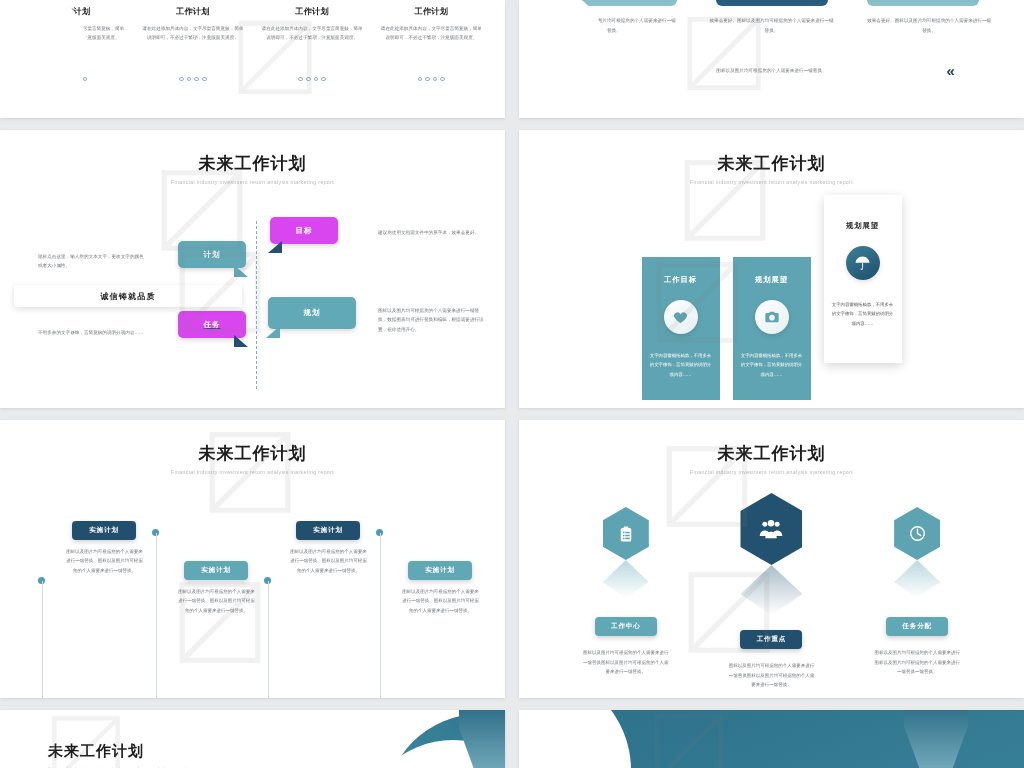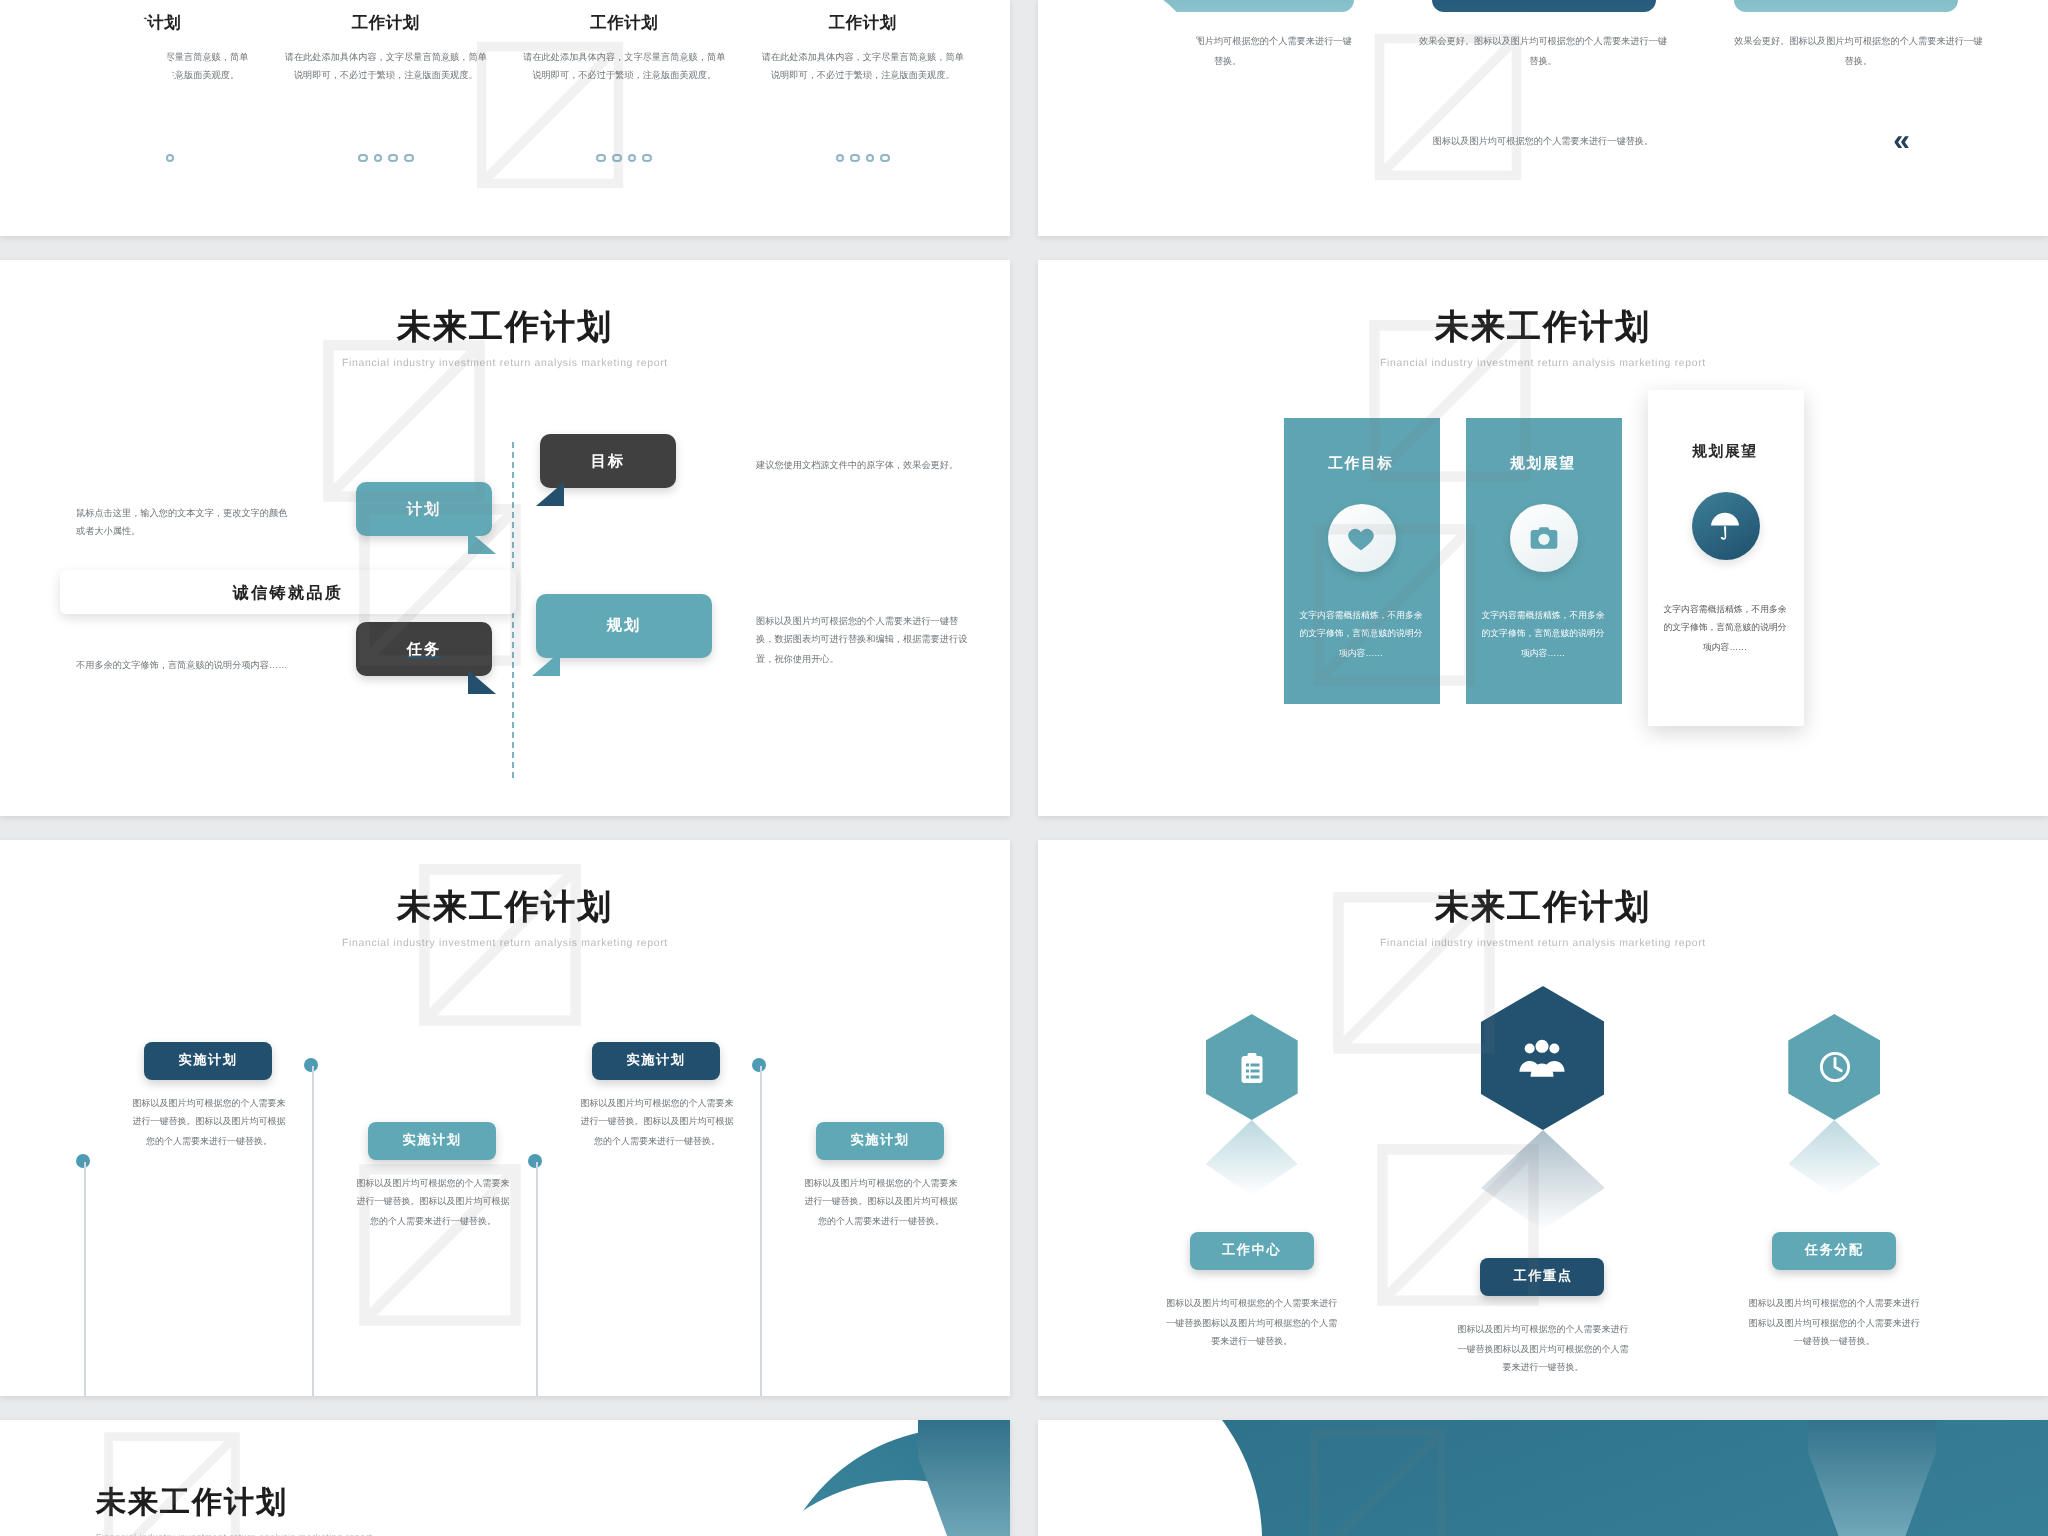--- a/index.html
+++ b/index.html
@@ -81,46 +81,46 @@
 
   
   .bub-wrap{position:relative;margin-top:18px;height:196px;}
   .vline{position:absolute;left:256px;top:18px;bottom:10px;width:0;border-left:1px dashed #7fb3c4;}
   .bubble{
     position:absolute;border-radius:5px;color:#fff;font-weight:bold;font-size:7.6px;
     display:flex;align-items:center;justify-content:center;letter-spacing:1px;
     box-shadow:0 2px 5px rgba(0,0,0,.16);
   }
   .bubble.teal{background:#62a9b7;}
-  .bubble.navy{background:#404040;}
+  .bubble.navy{background:#d946ef;}
   .bubble .tail{position:absolute;width:0;height:0;border-style:solid;}
   .bubble.tail-br .tail{right:-2px;bottom:-9px;border-width:12px 0 0 14px;border-color:transparent transparent transparent currentColor;}
   .bubble.tail-bl .tail{left:-2px;bottom:-9px;border-width:12px 14px 0 0;border-color:transparent currentColor transparent transparent;}
   .b-plan{left:178px;top:38px;width:68px;height:27px;}
   .b-goal{left:270px;top:14px;width:68px;height:27px;}
   .b-blue{left:268px;top:94px;width:88px;height:32px;}
   .b-task{left:178px;top:108px;width:68px;height:27px;}
   .sidetext{position:absolute;font-size:4.6px;line-height:2.15;color:#6d7378;width:110px;}
   .st1{left:38px;top:44px;}
   .st2{left:38px;top:120px;}
   .st3{left:378px;top:20px;width:108px;}
   .st4{left:378px;top:98px;width:108px;}
-  .ribbon-row{position:absolute;left:0;right:0;top:82px;display:flex;justify-content:space-between;padding:0 30px;box-sizing:border-box;}
+  .ribbon-row{position:absolute;left:0;right:0;top:82px;display:flex;justify-content:space-between;padding:0 14px;box-sizing:border-box;}
   .ribbon{
     width:228px;height:22px;background:#fff;border-radius:3px;
     box-shadow:0 2px 6px rgba(0,0,0,.13);
     display:flex;align-items:center;justify-content:center;
     font-size:8px;font-weight:bold;color:#222;letter-spacing:1.2px;
   }
 
   
   .panels{display:flex;justify-content:center;align-items:flex-start;gap:13px;margin-top:24px;}
   .panel{
     width:78px;height:143px;background:#5fa4b2;color:#fff;
-    display:flex;flex-direction:column;align-items:center;position:relative;
+    display:flex;flex-direction:column;align-items:center;position:relative;margin-top:48px;
   }
   .panel.pop{
     width:78px;height:168px;background:#fff;color:#333;margin-top:-14px;
     box-shadow:0 3px 10px rgba(0,0,0,.16);
   }
   .panel h5{margin:18px 0 0 0;font-size:7.4px;font-weight:bold;letter-spacing:.8px;}
   .panel.pop h5{margin-top:26px;color:#2a2a2a;}
   .circ{
     width:34px;height:34px;border-radius:50%;margin-top:15px;
     background:linear-gradient(145deg,#ffffff,#e6eff1);

